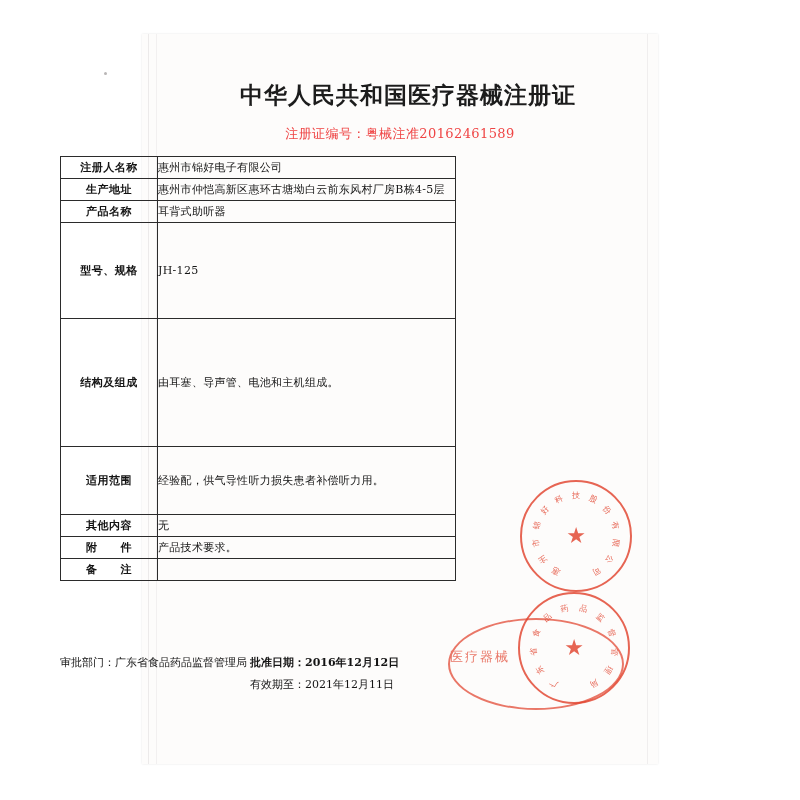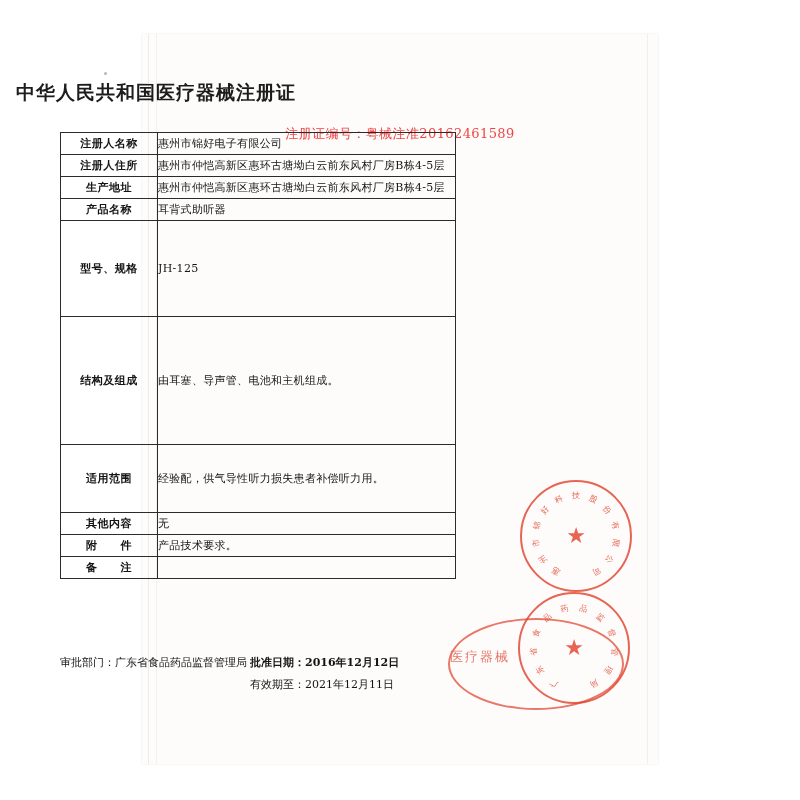--- a/index.html
+++ b/index.html
@@ -52,22 +52,22 @@
     background: #b9b6b6;
     border-radius: 50%;
   }
 
   
   .cert-title {
     position: absolute;
     left: 16px;
     right: 0;
     top: 80px;
-    text-align: left;
-    font-size: 19px;
+    text-align: center;
+    font-size: 23px;
     font-weight: bold;
     letter-spacing: 1px;
     color: #1c1c1c;
     font-family: "DejaVu Serif", serif;
   }
   .cert-number {
     position: absolute;
     left: 0;
     right: 0;
     top: 125px;
@@ -75,21 +75,21 @@
     font-size: 13px;
     color: #ef4444;
     letter-spacing: 0.4px;
     font-family: "DejaVu Serif", serif;
   }
 
   
   table.cert {
     position: absolute;
     left: 60px;
-    top: 132px;
+    top: 156px;
     width: 396px;
     border-collapse: collapse;
     table-layout: fixed;
   }
   table.cert td {
     border: 1px solid #2b2b2b;
     font-size: 11px;
     color: #141414;
     padding: 0;
     font-family: "DejaVu Serif", serif;
@@ -234,24 +234,20 @@
 
   <div class="cert-number">
     <span>注册证编号：</span><span>粤械注准20162461589</span>
   </div>
 
   <table class="cert">
     <tbody>
       <tr class="row-h-small">
         <td class="label">注册人名称</td>
         <td class="value">惠州市锦好电子有限公司</td>
-      </tr>
-      <tr class="row-h-small">
-        <td class="label">注册人住所</td>
-        <td class="value">惠州市仲恺高新区惠环古塘坳白云前东风村厂房B栋4-5层</td>
       </tr>
       <tr class="row-h-small">
         <td class="label">生产地址</td>
         <td class="value">惠州市仲恺高新区惠环古塘坳白云前东风村厂房B栋4-5层</td>
       </tr>
       <tr class="row-h-small">
         <td class="label">产品名称</td>
         <td class="value">耳背式助听器</td>
       </tr>
       <tr class="row-h-model">

